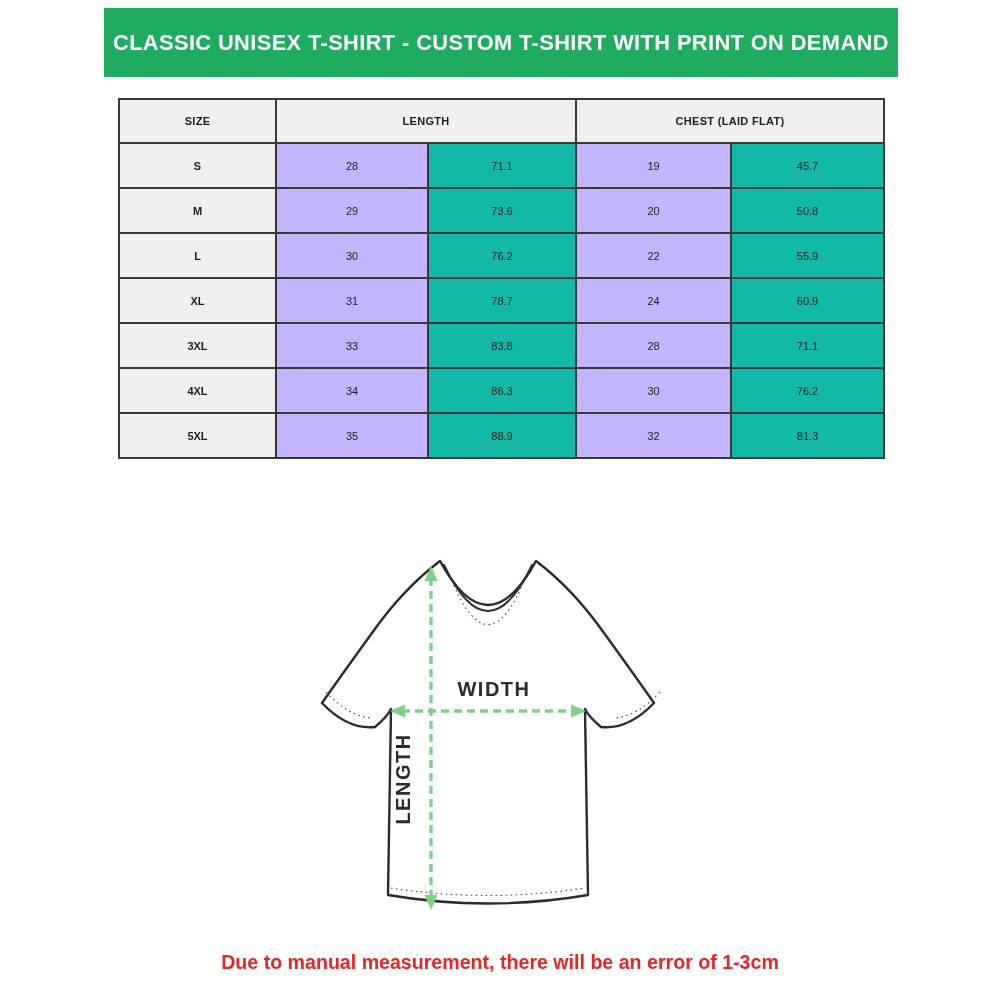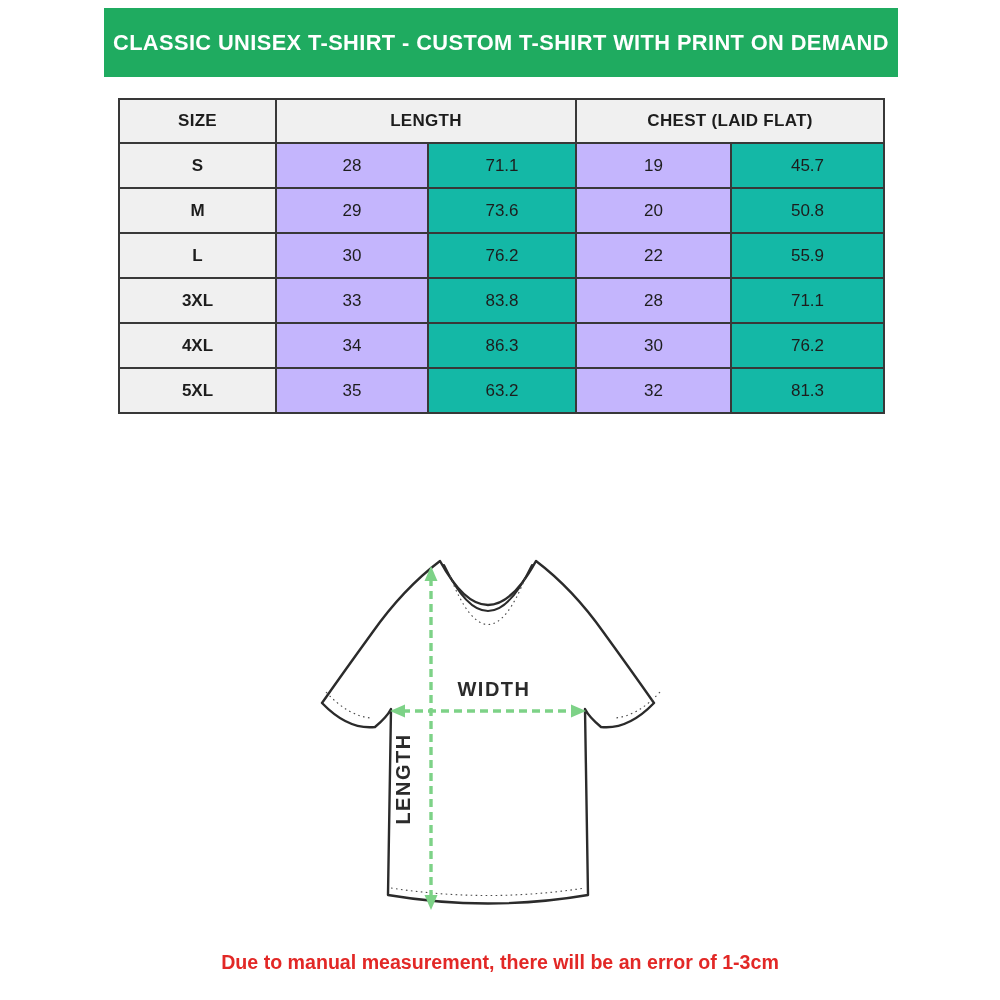--- a/index.html
+++ b/index.html
@@ -30,21 +30,21 @@
     position: absolute;
     left: 118px; top: 98px;
     width: 765px;
     border-collapse: collapse;
     table-layout: fixed;
   }
   table.size-chart th, table.size-chart td {
     border: 2px solid #383838;
     text-align: center;
     vertical-align: middle;
-    font-size: 17px;
+    font-size: 11px;
   }
   table.size-chart thead th {
     height: 44px;
     background: #f0f0f0;
     font-weight: bold;
     letter-spacing: 0.3px;
   }
   table.size-chart tbody td { height: 45px; background: #c4b5fd; font-weight: normal; }
   table.size-chart tbody td.size-cell { background: #f0f0f0; font-weight: bold; }
   table.size-chart tbody td.cm-cell { background: #14b8a6; }
@@ -102,37 +102,44 @@
       <td class="cm-cell">50.8</td>
     </tr>
     <tr>
       <td class="size-cell">L</td>
       <td>30</td>
       <td class="cm-cell">76.2</td>
       <td>22</td>
       <td class="cm-cell">55.9</td>
     </tr>
     <tr>
+      <td class="size-cell">XL</td>
+      <td>31</td>
+      <td class="cm-cell">78.7</td>
+      <td>24</td>
+      <td class="cm-cell">60.9</td>
+    </tr>
+    <tr>
       <td class="size-cell">3XL</td>
       <td>33</td>
       <td class="cm-cell">83.8</td>
       <td>28</td>
       <td class="cm-cell">71.1</td>
     </tr>
     <tr>
       <td class="size-cell">4XL</td>
       <td>34</td>
       <td class="cm-cell">86.3</td>
       <td>30</td>
       <td class="cm-cell">76.2</td>
     </tr>
     <tr>
       <td class="size-cell">5XL</td>
       <td>35</td>
-      <td class="cm-cell">63.2</td>
+      <td class="cm-cell">88.9</td>
       <td>32</td>
       <td class="cm-cell">81.3</td>
     </tr>
   </tbody>
 </table>
 
 <div class="diagram">
   <svg width="390" height="390" viewBox="0 0 390 390" xmlns="http://www.w3.org/2000/svg">
 
     <g fill="#ffffff" stroke="#2B2B2B" stroke-width="2.4" stroke-linejoin="round" stroke-linecap="round">

